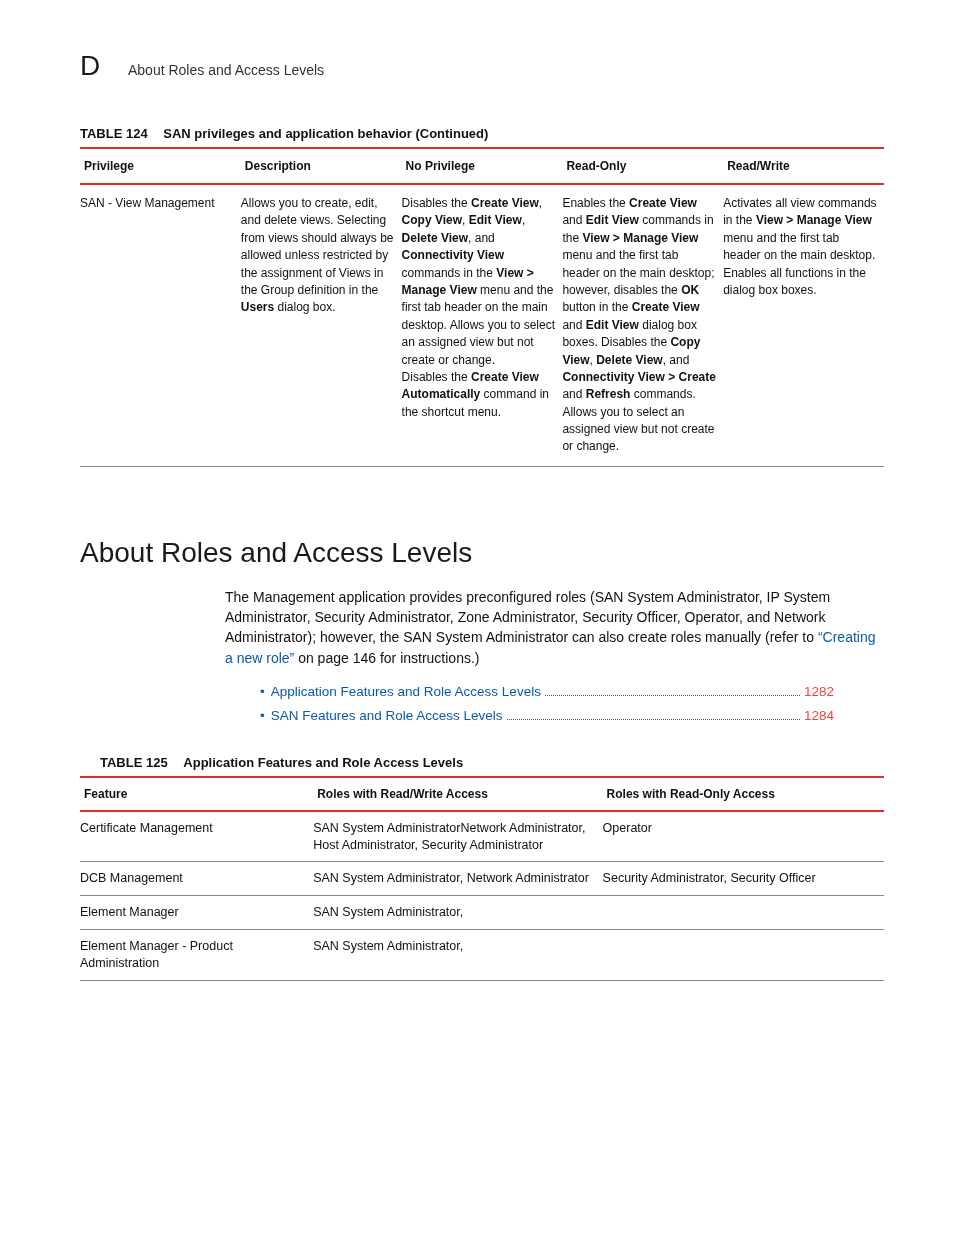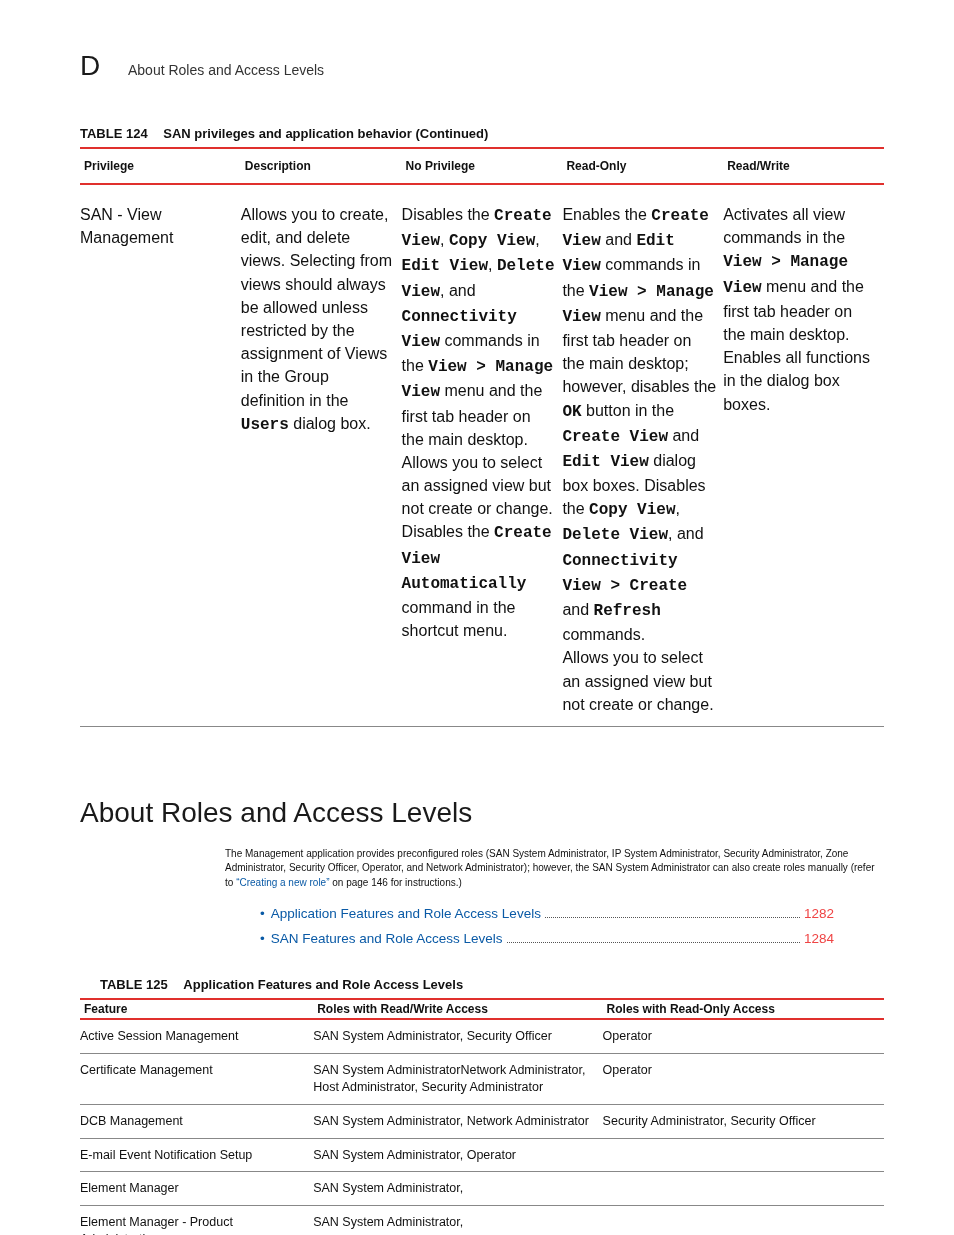--- a/index.html
+++ b/index.html
@@ -43,38 +43,38 @@
   }
   table.priv thead th {
     text-align: left;
     font-weight: bold;
     font-size: 12px;
     padding: 10px 4px;
     border-top: 2px solid #e0302d;
     border-bottom: 2px solid #e0302d;
   }
   table.priv tbody td {
-    font-size: 16px;
+    font-size: 12px;
     vertical-align: top;
-    padding: 18px 6px 10px 0;
+    padding: 10px 6px 10px 0;
     border-bottom: 1px solid #888;
     line-height: 1.45;
   }
 
   
   h1.section {
     font-size: 28px;
     font-weight: 400;
     margin-top: 70px;
     margin-bottom: 18px;
     color: #1a1a1a;
   }
 
   .body-para {
-    font-size: 10px;
+    font-size: 14px;
     line-height: 1.45;
     margin-left: 145px;
     margin-bottom: 12px;
   }
   .body-para a { color: #0a5aa6; text-decoration: none; }
 
   .toc {
     margin-left: 180px;
     font-size: 13.5px;
     line-height: 1.8;
@@ -97,36 +97,36 @@
   .table-caption.t125 { margin-top: 26px; margin-left: 20px; }
   table.feat {
     width: 100%;
     border-collapse: collapse;
     table-layout: fixed;
   }
   table.feat thead th {
     text-align: left;
     font-weight: bold;
     font-size: 12px;
-    padding: 2px 4px;
+    padding: 9px 4px;
     border-top: 2px solid #e0302d;
     border-bottom: 2px solid #e0302d;
   }
   table.feat tbody td {
     font-size: 12.5px;
     vertical-align: top;
     padding: 8px 6px 8px 0;
     border-bottom: 1px solid #888;
     line-height: 1.35;
   }
   table.feat col.c1 { width: 29%; }
   table.feat col.c2 { width: 36%; }
   table.feat col.c3 { width: 35%; }
 
-  b { font-weight: bold; font-family: Liberation Mono, monospace; }
+  b { font-weight: bold; }
 </style>
 </head>
 <body>
 
 <div class="page-head">
   <div class="letter">D</div>
   <div class="title">About Roles and Access Levels</div>
 </div>
 
 <div class="table-caption">
@@ -198,40 +198,30 @@
     </colgroup>
   <thead>
     <tr>
       <th>Feature</th>
       <th>Roles with Read/Write Access</th>
       <th>Roles with Read-Only Access</th>
     </tr>
   </thead>
   <tbody id="t125-body">
       <tr>
-        <td>Active Session Management</td>
-        <td>SAN System Administrator, Security Officer</td>
-        <td>Operator</td>
-      </tr>
-      <tr>
         <td>Certificate Management</td>
         <td>SAN System AdministratorNetwork Administrator, Host Administrator, Security Administrator</td>
         <td>Operator</td>
       </tr>
       <tr>
         <td>DCB Management</td>
         <td>SAN System Administrator, Network Administrator</td>
         <td>Security Administrator, Security Officer</td>
       </tr>
       <tr>
-        <td>E-mail Event Notification Setup</td>
-        <td>SAN System Administrator, Operator</td>
-        <td></td>
-      </tr>
-      <tr>
         <td>Element Manager</td>
         <td>SAN System Administrator,</td>
         <td></td>
       </tr>
       <tr>
         <td>Element Manager - Product Administration</td>
         <td>SAN System Administrator,</td>
         <td></td>
       </tr>
     </tbody>

